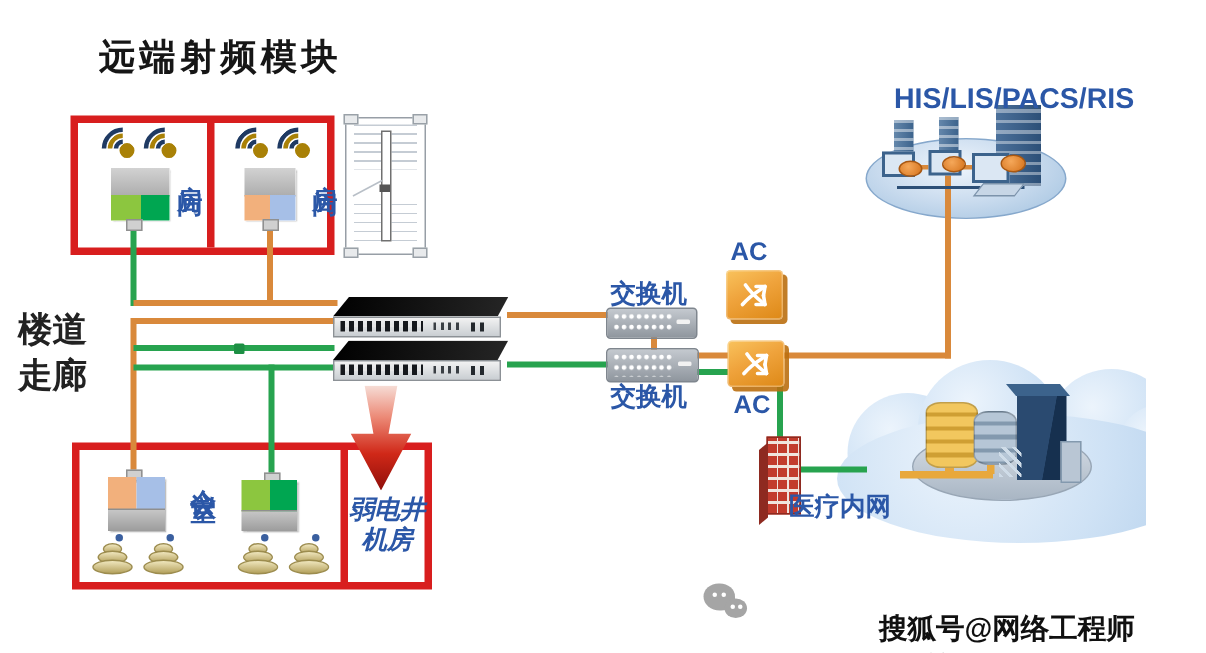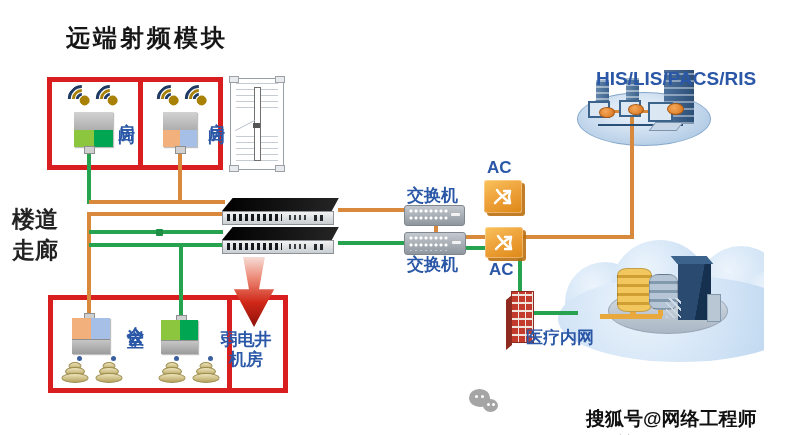--- a/index.html
+++ b/index.html
@@ -262,21 +262,21 @@
       <g stroke="#fff" stroke-width="2.4" fill="none" stroke-linecap="round" stroke-linejoin="round">
         <path d="M5 19 C10 13 14 11 20 7"></path>
           <path d="M20 7 l-6 0 M20 7 l-1 6"></path>
         <path d="M7 6 C11 12 15 15 20 19"></path>
           <path d="M20 19 l-6 0 M20 19 l-1 -6"></path>
       </g>
     </svg>
   </div>
   <div class="abs lbl lbl-17" style="left:489px;top:260px;">AC</div>
 
-  <div class="abs lbl lbl-19" style="left:596px;top:68px;">HIS/LIS/PACS/RIS</div>
+  <div class="abs lbl lbl-19" style="left:596px;top:56px;">HIS/LIS/PACS/RIS</div>
   <div class="platform" style="left:577px;top:92px;width:132px;height:52px;"></div>
   <div class="ln ln-o" style="left:588px;top:110px;width:66px;height:3px;"></div>
   <div class="abs" style="left:598px;top:124px;width:85px;height:2px;background:#2c4f77;z-index:3;"></div>
   <div class="tower" style="left:596px;top:80px;width:13px;height:32px;"></div>
   <div class="mon" style="left:588px;top:101px;width:18px;height:13px;"></div>
   <div class="disc" style="left:599px;top:107px;"></div>
   <div class="tower" style="left:626px;top:78px;width:13px;height:32px;"></div>
   <div class="mon" style="left:619px;top:100px;width:18px;height:13px;"></div>
   <div class="disc" style="left:628px;top:104px;"></div>
   <div class="tower tower-big" style="left:664px;top:70px;width:30px;height:54px;"></div>
@@ -341,21 +341,21 @@
       <b class="c3"></b>
     </div>
   <div class="cov" style="left:191px;top:356px;">
       <span class="bd"></span>
       <b class="c1"></b>
       <b class="c2"></b>
       <b class="c3"></b>
     </div>
 
   <div class="redarrow"></div>
-  <div class="abs lbl lbl-17" style="left:216px;top:330px;width:60px;text-align:center;line-height:1.15;z-index:6;">
+  <div class="abs lbl lbl-17" style="left:228px;top:330px;width:60px;text-align:center;line-height:1.15;z-index:6;font-style:italic;">
     <div>弱电井</div>
     <div>机房</div>
   </div>
 
   <div class="wechat">
     <div class="b1"></div>
       <div class="b2"></div>
     <span class="e" style="left:6px;top:7px;"></span>
       <span class="e" style="left:12px;top:7px;"></span>
     <span class="e" style="left:18px;top:15px;"></span>

